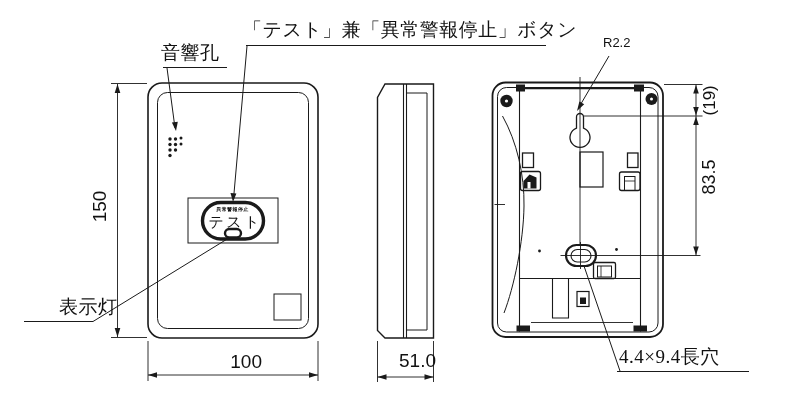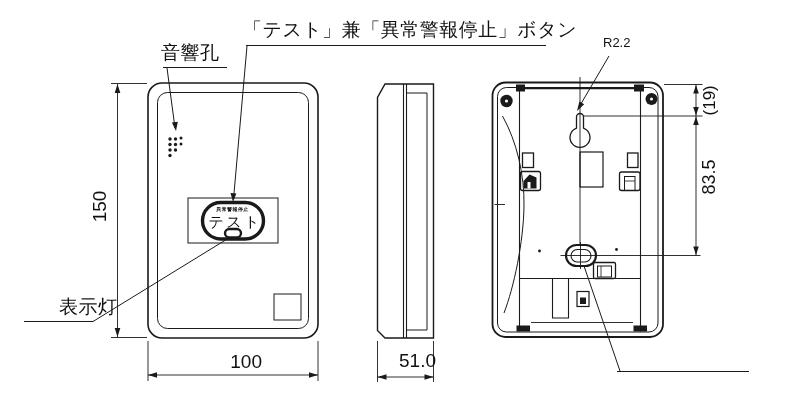--- a/index.html
+++ b/index.html
@@ -151,20 +151,21 @@
       <polygon points="577,111 579.4,101.4 584.2,104.2" class="fl"></polygon>
       <line x1="584" y1="266" x2="620" y2="371" class="ln s10"></line>
       <line x1="617" y1="371.5" x2="749" y2="371.5" class="ln s10"></line>
     </g>
   </svg>
 
   <div class="lbl jp" id="lbl-sound">音響孔</div>
   <div class="lbl jp" id="lbl-test">「テスト」兼「異常警報停止」ボタン</div>
   <div class="lbl jp" id="lbl-indicator">表示灯</div>
   <div class="lbl" id="lbl-r22">R2.2</div>
+  <div class="lbl jp" id="lbl-slot">4.4×9.4長穴</div>
 
   <div class="lbl dim rot" id="dim-150">150</div>
   <div class="lbl dim" id="dim-100">100</div>
   <div class="lbl dim" id="dim-295">51.0</div>
   <div class="lbl dim rot" id="dim-19">(19)</div>
   <div class="lbl dim rot" id="dim-835">83.5</div>
 
   <div class="lbl" id="btn-line1">異常警報停止</div>
   <div class="lbl" id="btn-line2">テスト</div>
 </div>

